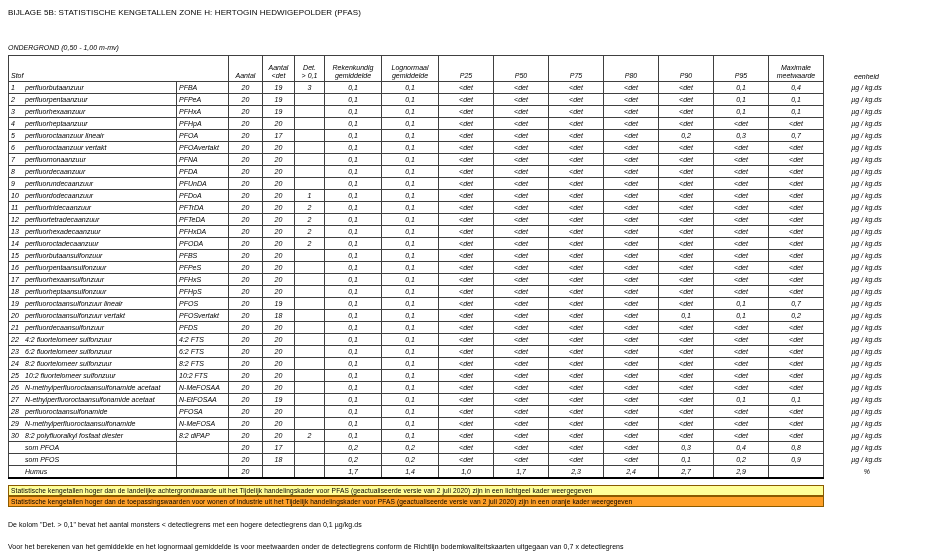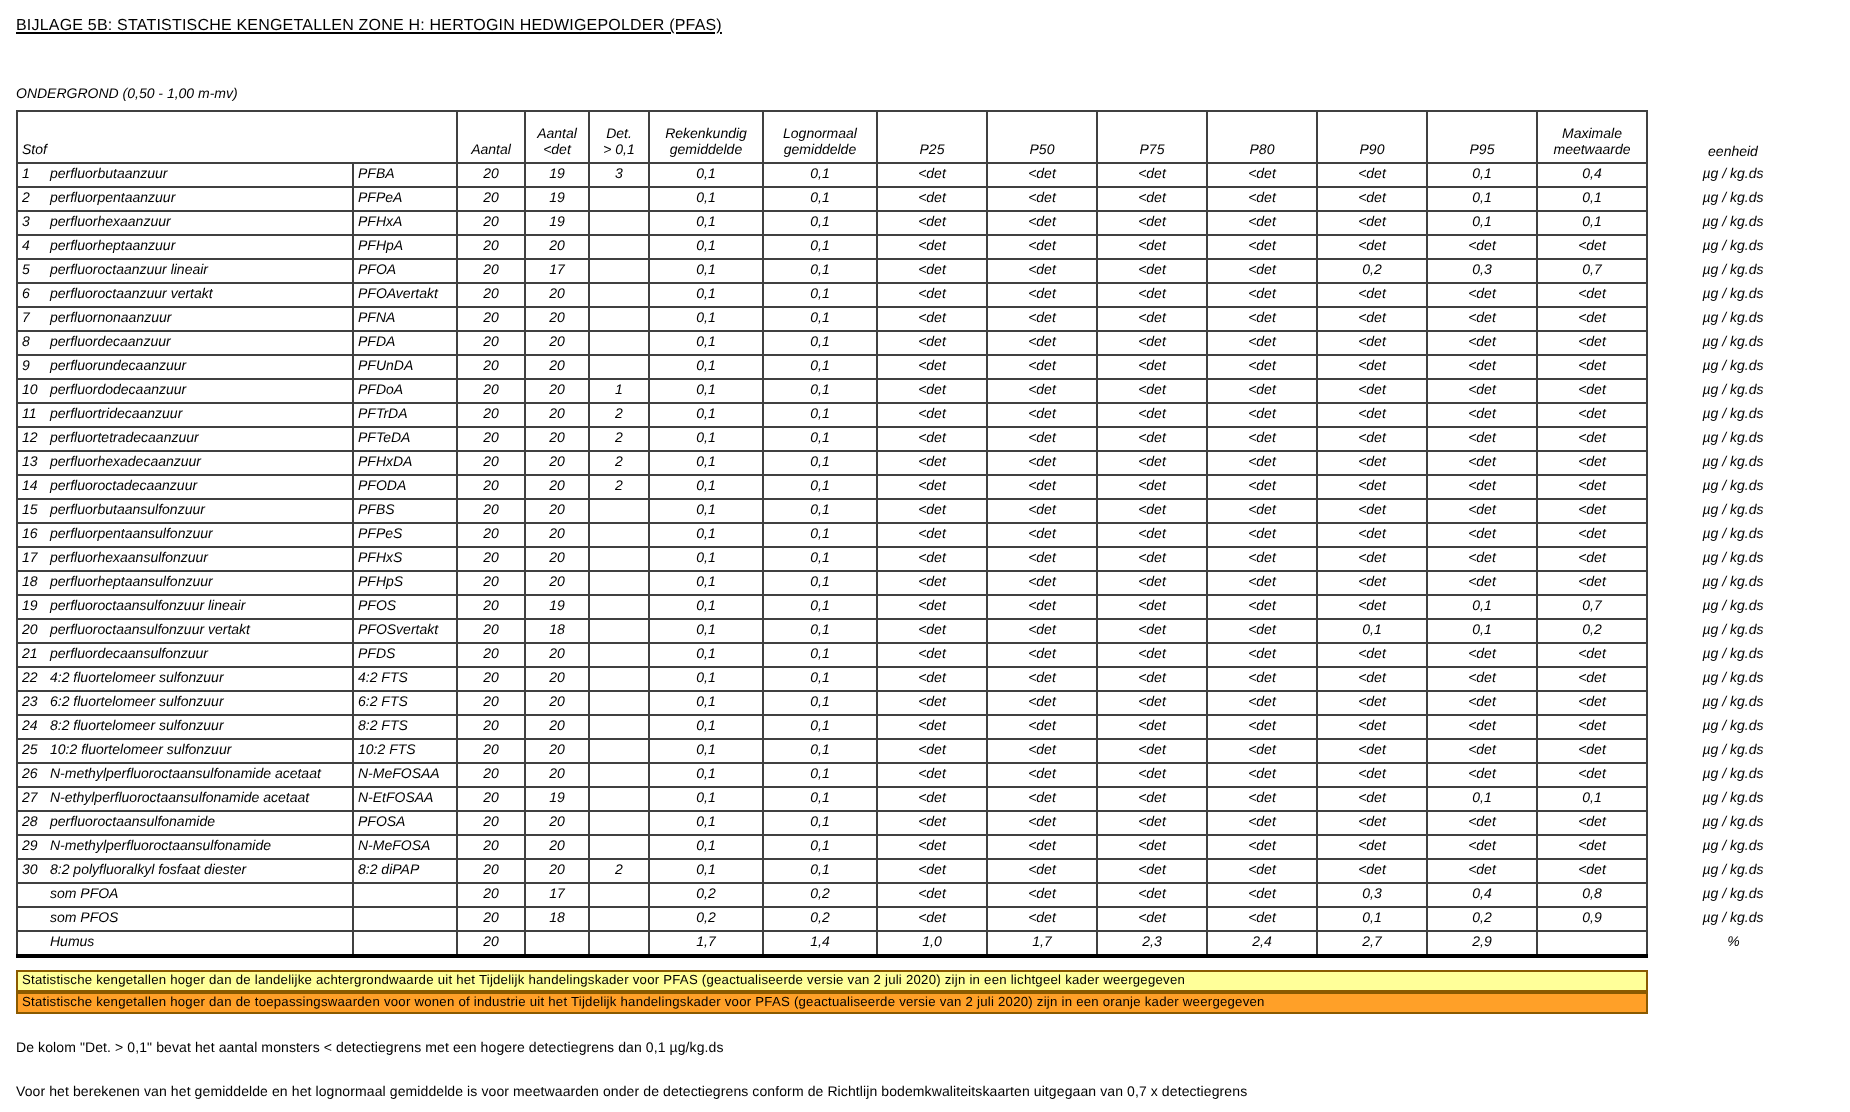--- a/index.html
+++ b/index.html
@@ -3,21 +3,21 @@
 <meta charset="utf-8">
 <style>
   html,body { margin:0; padding:0; }
   body {
     width:925px; height:556px; background:#ffffff; position:relative;
     font-family:"Liberation Sans", sans-serif; color:#000;
     overflow:hidden;
   }
   .title {
     position:absolute; left:8px; top:8px;
-    font-size:8px; letter-spacing:0.1px;text-decoration:underline;
+    font-size:8px; letter-spacing:0.1px;
   }
   .subtitle {
     position:absolute; left:8px; top:44px;
     font-size:7px; font-style:italic;
   }
   table.stats {
     position:absolute; left:8px; top:55px;
     border-collapse:collapse; table-layout:fixed;
     font-size:7px; font-style:italic;
   }

